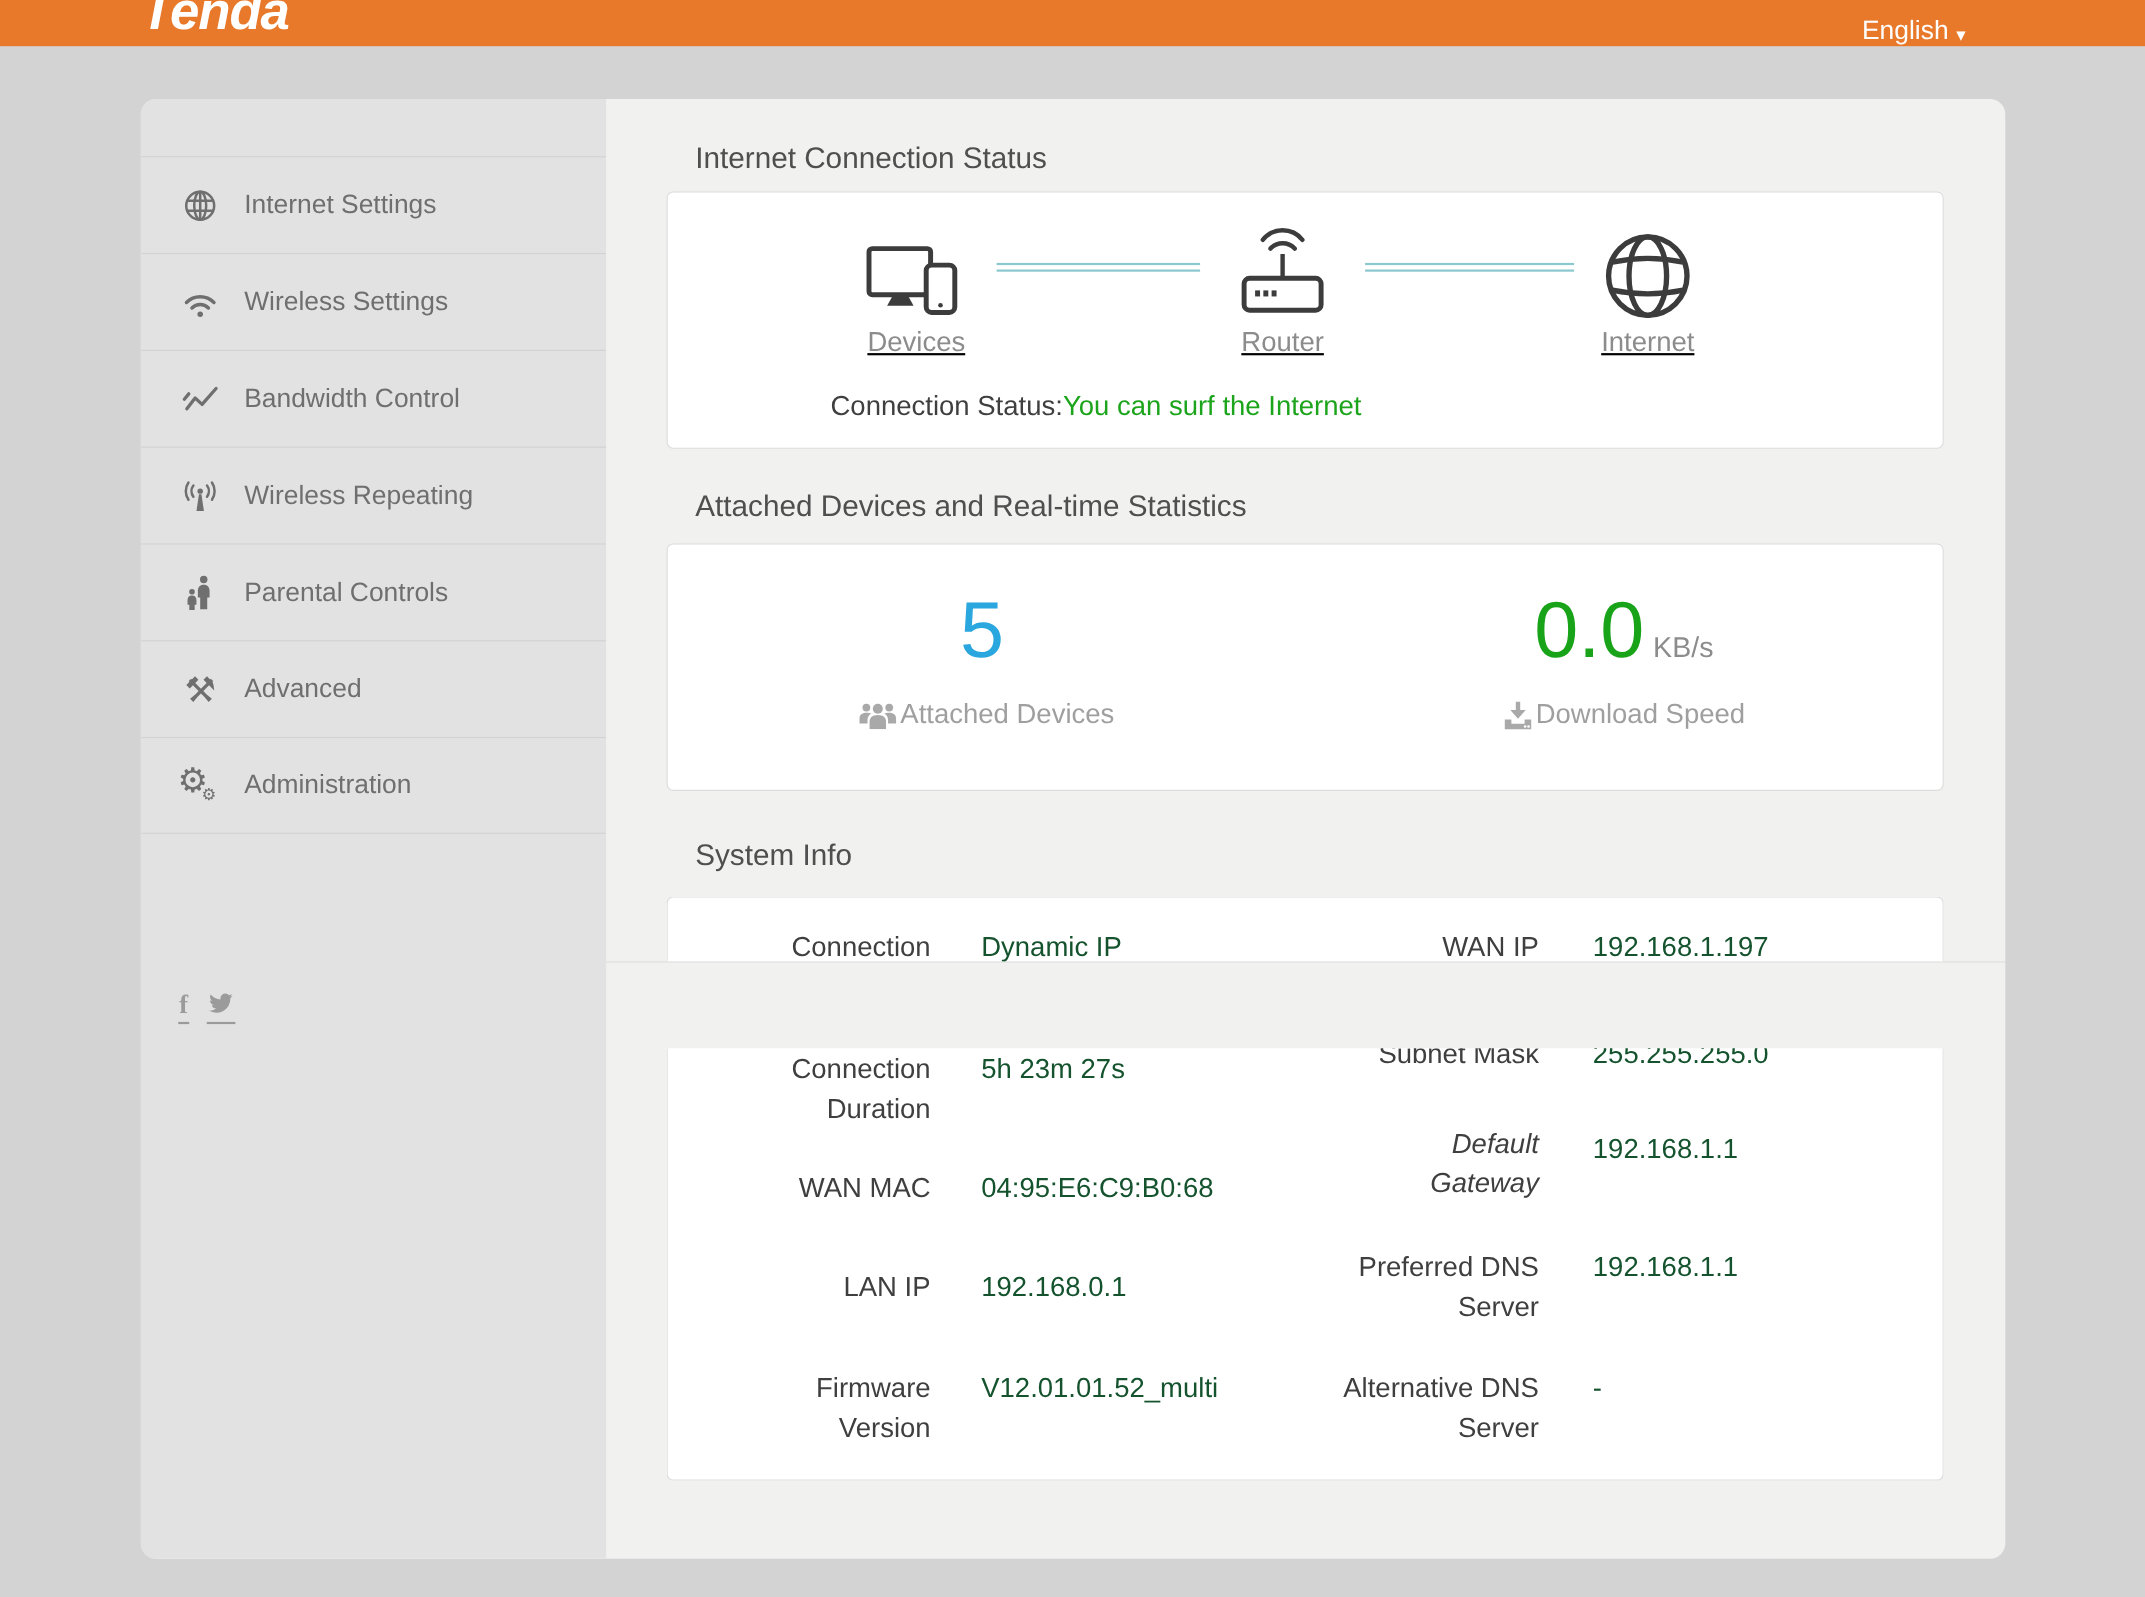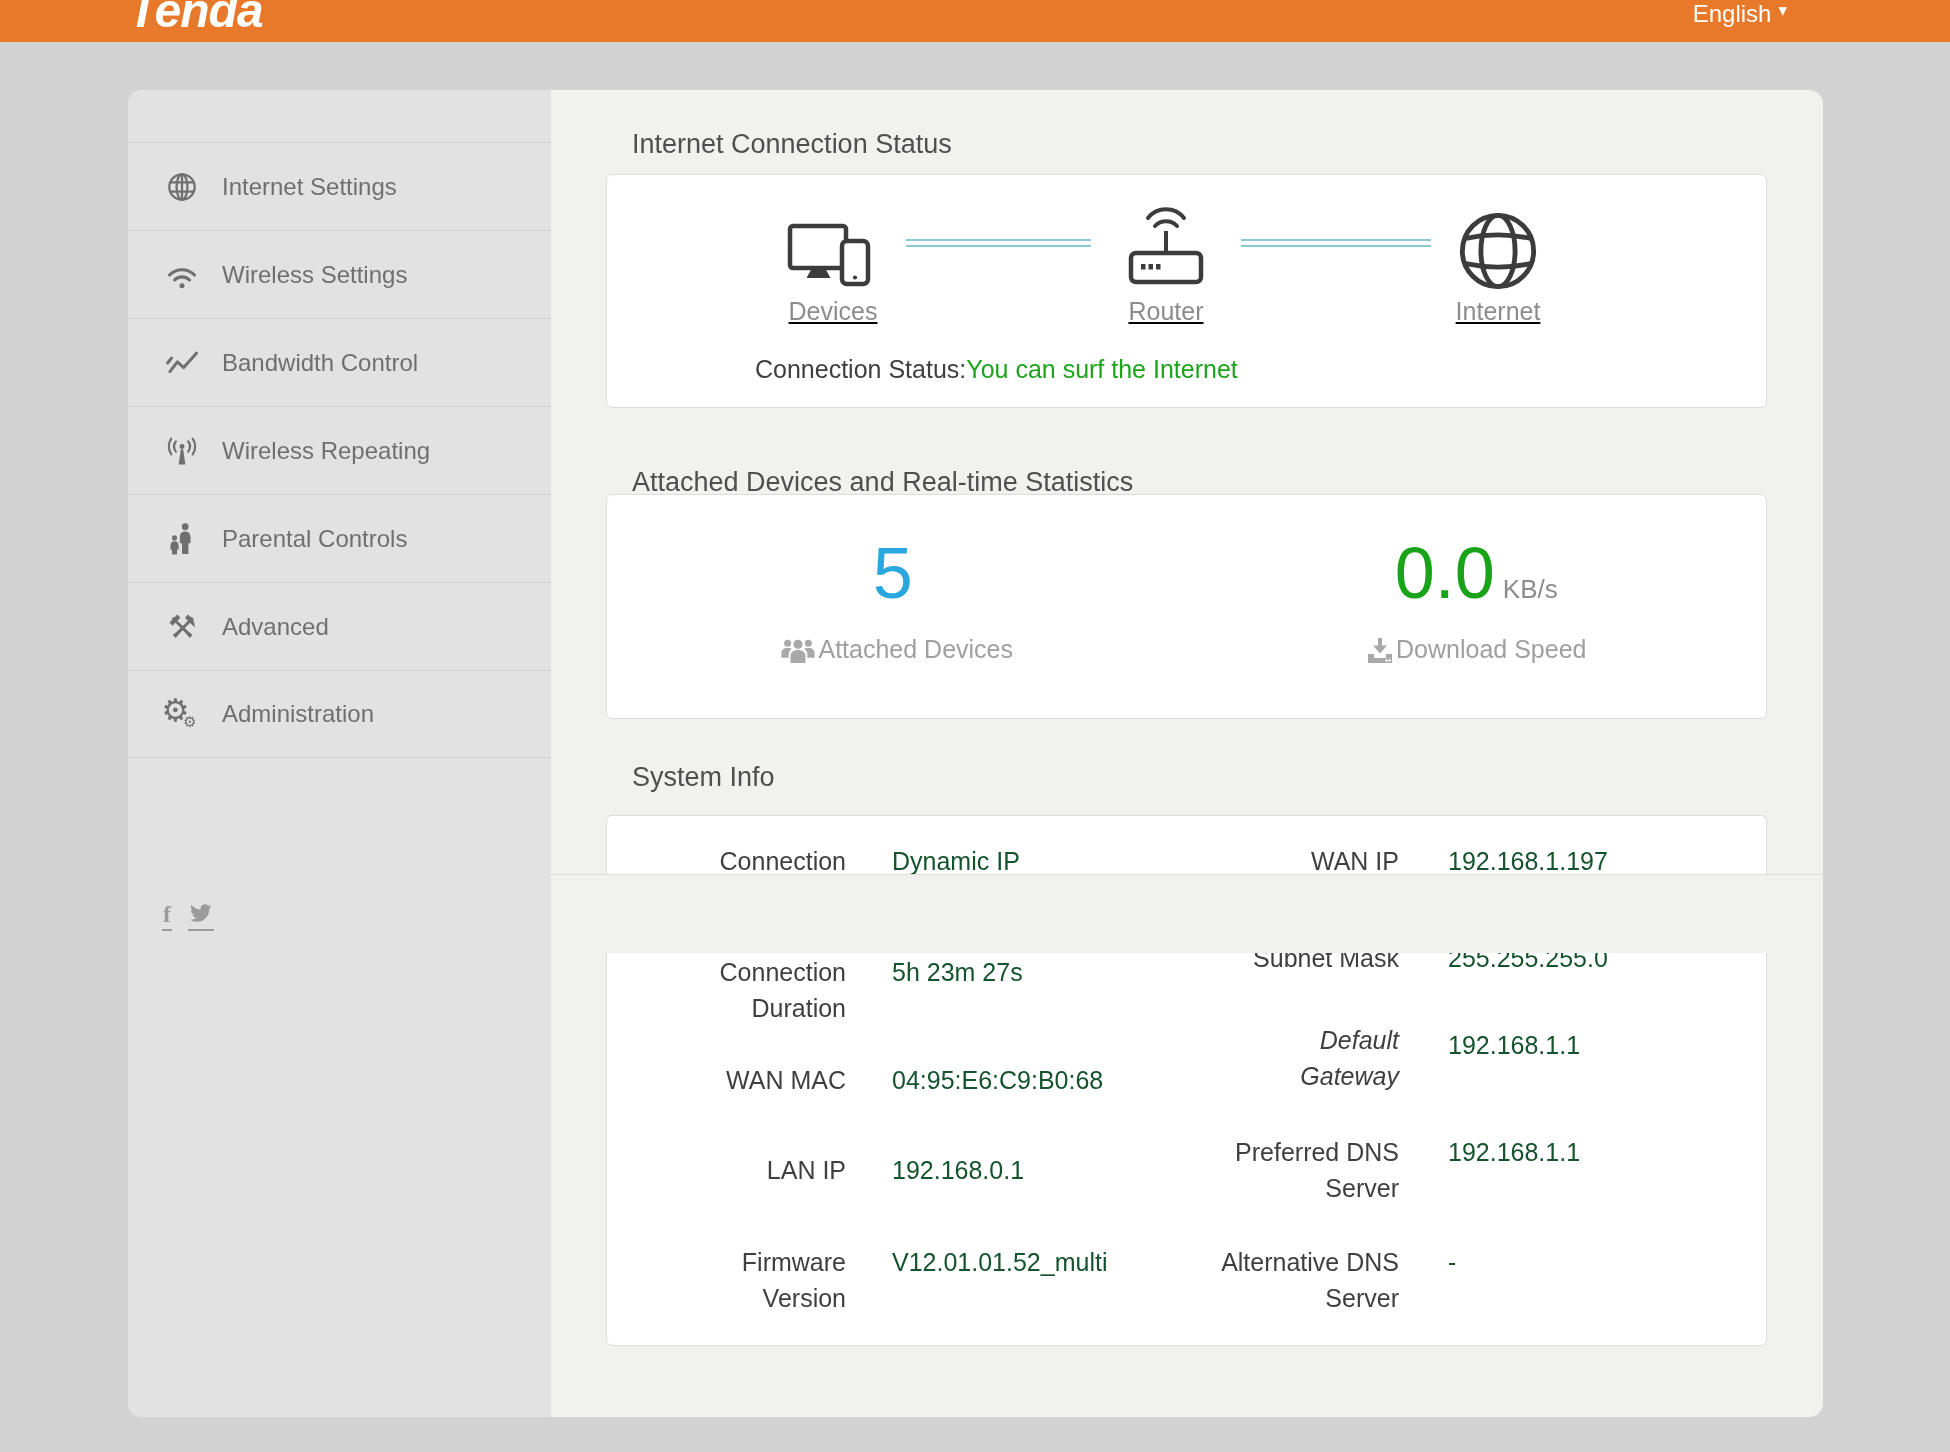--- a/index.html
+++ b/index.html
@@ -3,21 +3,21 @@
 <meta charset="utf-8">
 <style>
   html,body{margin:0;padding:0;background:#d3d3d3;}
   #screen{position:relative;width:1950px;height:1452px;background:#d3d3d3;overflow:hidden;
           font-family:"Liberation Sans","DejaVu Sans",sans-serif;}
 
   
   .topbar{position:absolute;left:0;top:0;width:1950px;height:42px;background:var(--accent,#E8792B);}
   .logo{position:absolute;left:128px;top:-15px;color:#ffffff;font-size:48px;font-weight:700;
         font-style:italic;letter-spacing:-1px;line-height:1.1;}
-  .lang{position:absolute;right:163px;top:0;height:42px;display:flex;align-items:flex-start;
+  .lang{position:absolute;right:163px;top:0;height:42px;display:flex;align-items:flex-end;
         color:#fff;font-size:24px;cursor:pointer;}
   .lang .caret{font-size:17px;margin-left:7px;}
 
   
   .panel{position:absolute;left:128px;top:90px;width:1695px;height:1327px;border-radius:14px;
          overflow:hidden;background:#f1f1f0;}
 
   
   .sidebar{position:absolute;left:0;top:0;width:423px;height:1327px;background:#e2e2e2;}
   .menu{position:absolute;left:0;top:52px;width:423px;}
@@ -225,21 +225,21 @@
         <div class="link" style="left:299px;top:64px;width:185px;"></div>
         <div class="link" style="left:299px;top:70px;width:185px;"></div>
         <div class="link" style="left:634px;top:64px;width:190px;"></div>
         <div class="link" style="left:634px;top:70px;width:190px;"></div>
 
         <div class="conn-status">
           <span class="lab">Connection Status:</span><span style="color: rgb(28, 165, 28);">You can surf the Internet</span>
         </div>
       </div>
 
-      <div class="sec-title" style="top:377px;">Attached Devices and Real-time Statistics</div>
+      <div class="sec-title" style="top:355px;">Attached Devices and Real-time Statistics</div>
 
       <div class="card" id="card-stats">
 
         <div class="stat">
           <div>
             <span class="stat-num" style="color: rgb(42, 167, 222);">5</span><span class="stat-unit"></span>
           </div>
           <div class="stat-label">
             <svg width="36" height="27" viewBox="0 0 34 26" fill="#a9a9a9">
               <circle cx="7" cy="7" r="3.4"></circle>

